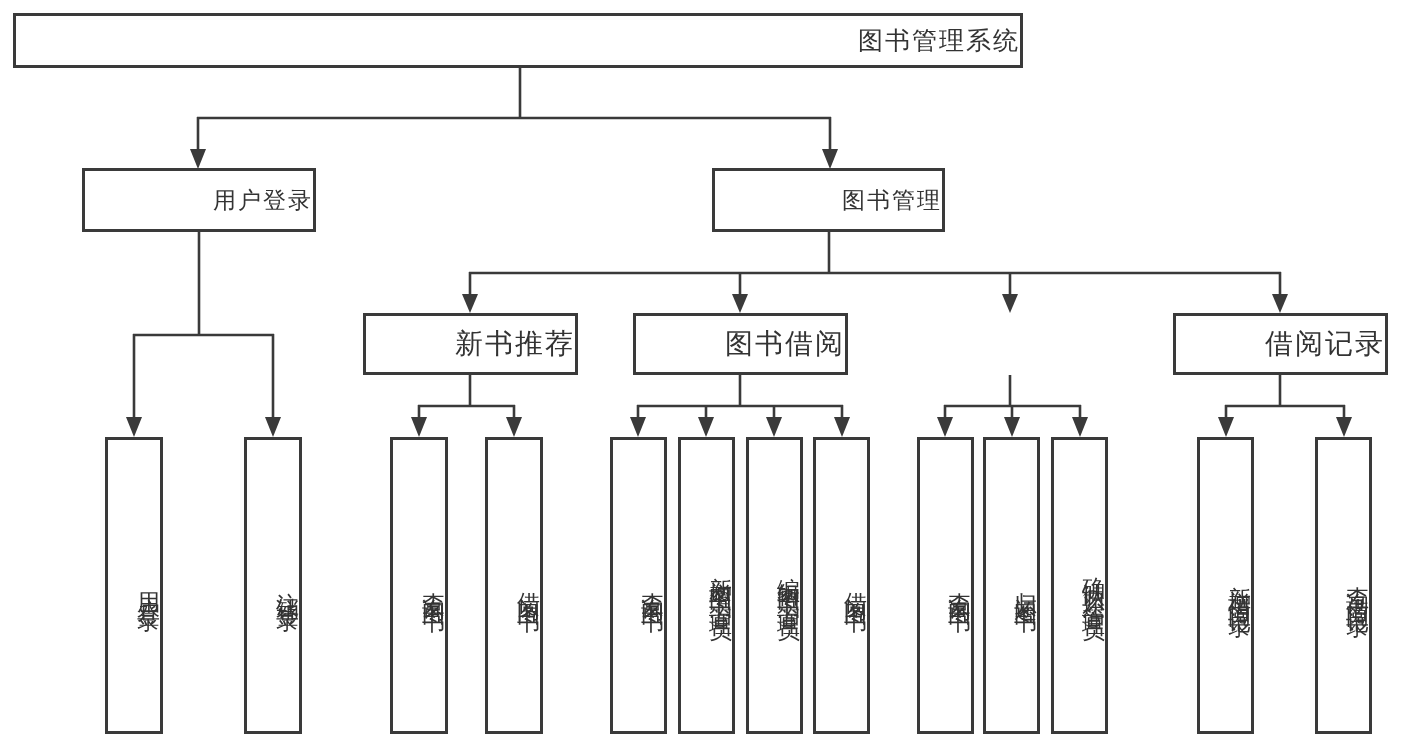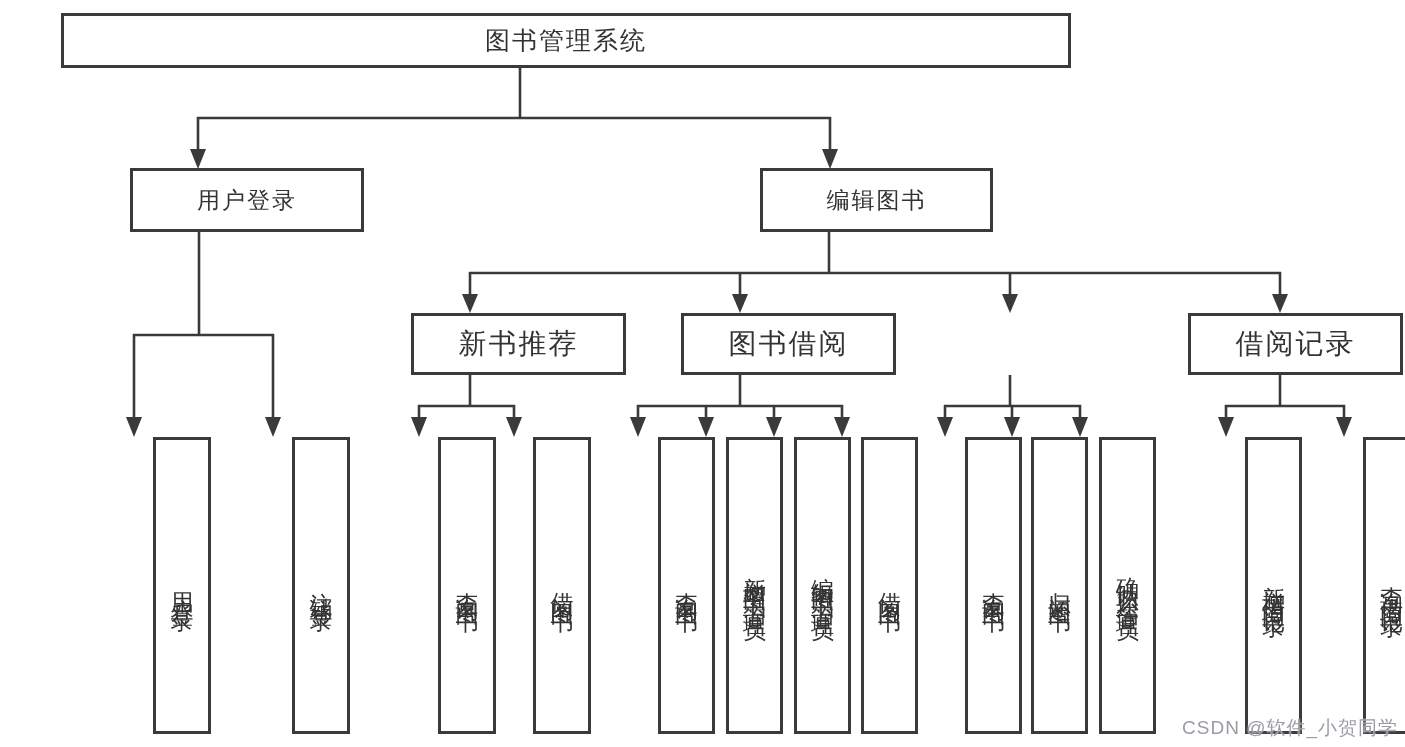--- a/index.html
+++ b/index.html
@@ -14,34 +14,33 @@
     position:relative;width:1405px;height:747px;background:#ffffff;overflow:hidden;
   }
   svg.wires{position:absolute;left:0;top:0;z-index:0;}
   svg.wires line{stroke:var(--line);stroke-width:2.6;}
   svg.wires polygon{fill:var(--line);stroke:none;}
   .node{
     position:absolute;z-index:1;
     background:var(--box-bg);
     border:3px solid var(--line);
     box-sizing:border-box;
-    display:flex;align-items:center;justify-content:center;
+    display:flex;align-items:center;justify-content:flex-end;
     color:var(--text);
-    margin-left:48px;
   }
   .node .lbl{white-space:nowrap;}
   .root-node{left:13px;top:13px;width:1010px;height:55px;font-size:25px;letter-spacing:2px;}
   .l2-node{top:168px;height:64px;font-size:23px;letter-spacing:2px;}
   .l2-user{left:82px;width:234px;}
   .l2-book{left:712px;width:233px;}
   .l3-node{top:313px;height:62px;width:215px;font-size:28px;letter-spacing:2px;}
   .l3-a{left:363px;}
   .l3-b{left:633px;font-family:Liberation Mono, monospace;}
   .l3-c{left:903px;}
-  .l3-d{left:1140px;}
+  .l3-d{left:1173px;}
   .leaf{top:437px;height:297px;width:57px;font-size:23px;}
   .leaf .lbl{
     writing-mode:vertical-rl;
     text-orientation:mixed;
     letter-spacing:6px;
     line-height:1;
   }
   .leaf-L1{left:105px;width:58px;}
   .leaf-L2{left:244px;width:58px;}
   .leaf-N1{left:390px;width:58px;}
@@ -138,21 +137,21 @@
   </svg>
 
   <div class="node root-node">
     <span class="lbl">图书管理系统</span>
   </div>
 
   <div class="node l2-node l2-user">
     <span class="lbl">用户登录</span>
   </div>
   <div class="node l2-node l2-book">
-    <span class="lbl">编辑图书</span>
+    <span class="lbl">图书管理</span>
   </div>
 
   <div class="node l3-node l3-a">
     <span class="lbl">新书推荐</span>
   </div>
   <div class="node l3-node l3-b">
     <span class="lbl">图书借阅</span>
   </div>
   <div class="node l3-node l3-d">
     <span class="lbl">借阅记录</span>
@@ -195,14 +194,13 @@
     <span class="lbl">确认归还（管理员）</span>
   </div>
 
   <div class="node leaf leaf-R1">
     <span class="lbl">新增借阅记录</span>
   </div>
   <div class="node leaf leaf-R2">
     <span class="lbl">查询借阅记录</span>
   </div>
 
-  <div class="watermark">CSDN @软件_小贺同学</div>
 </div>
 
 </body></html>

